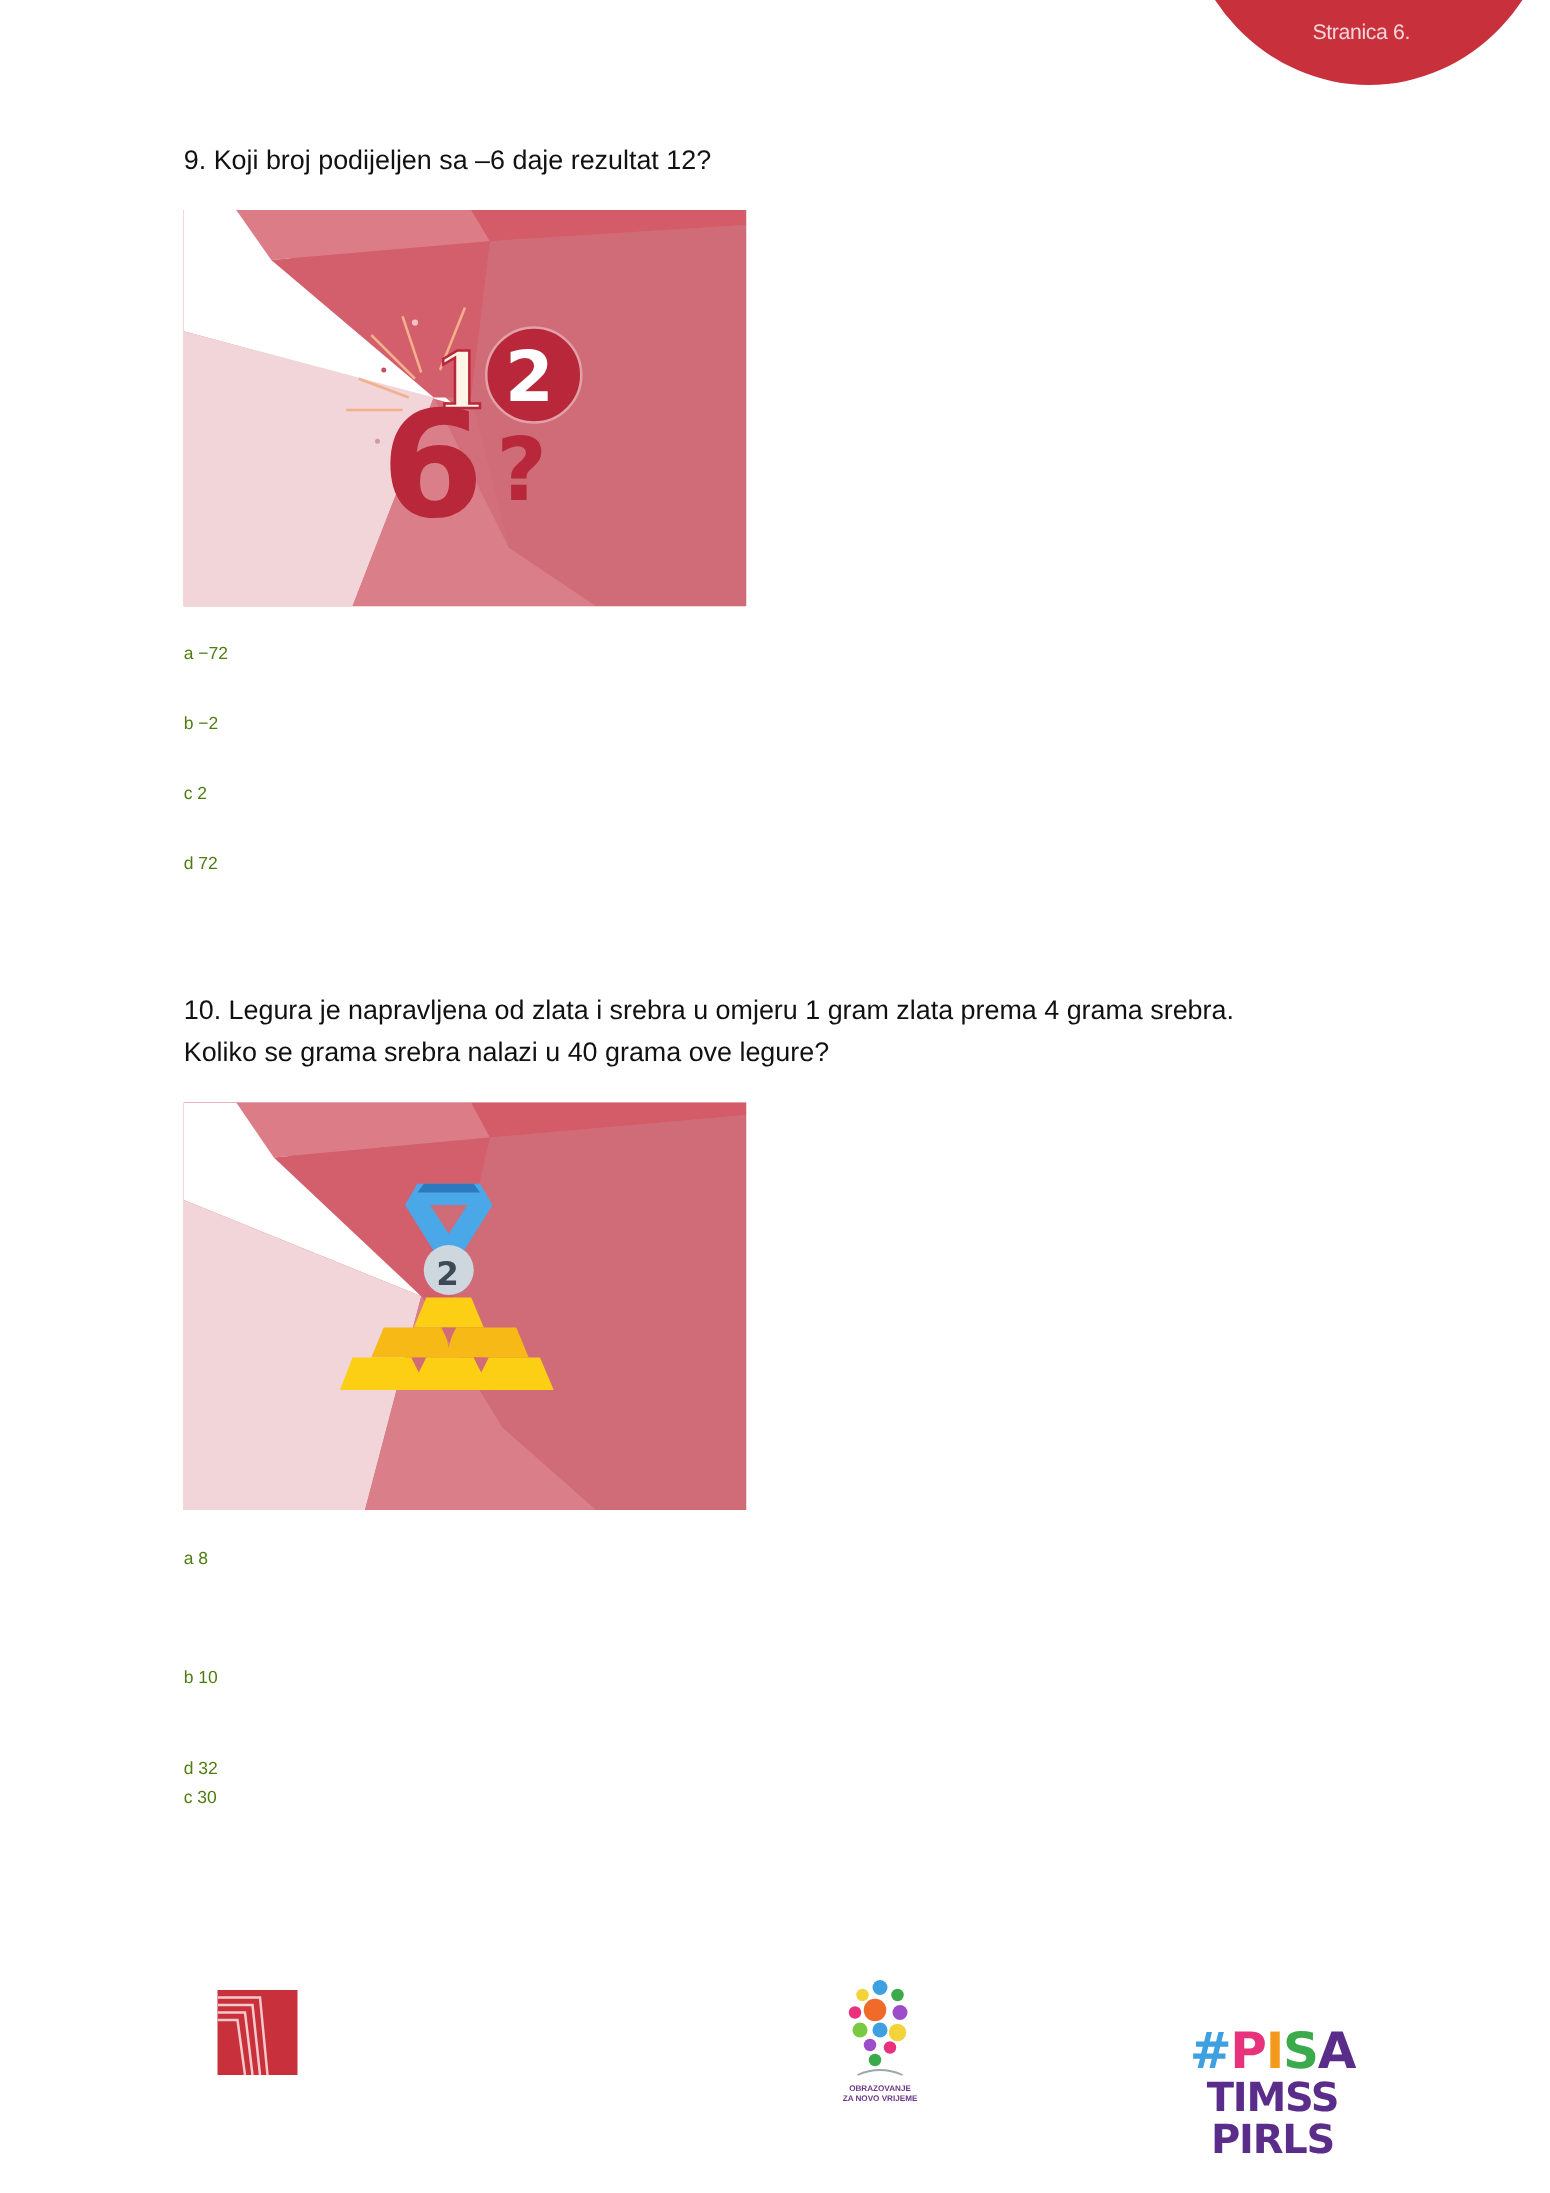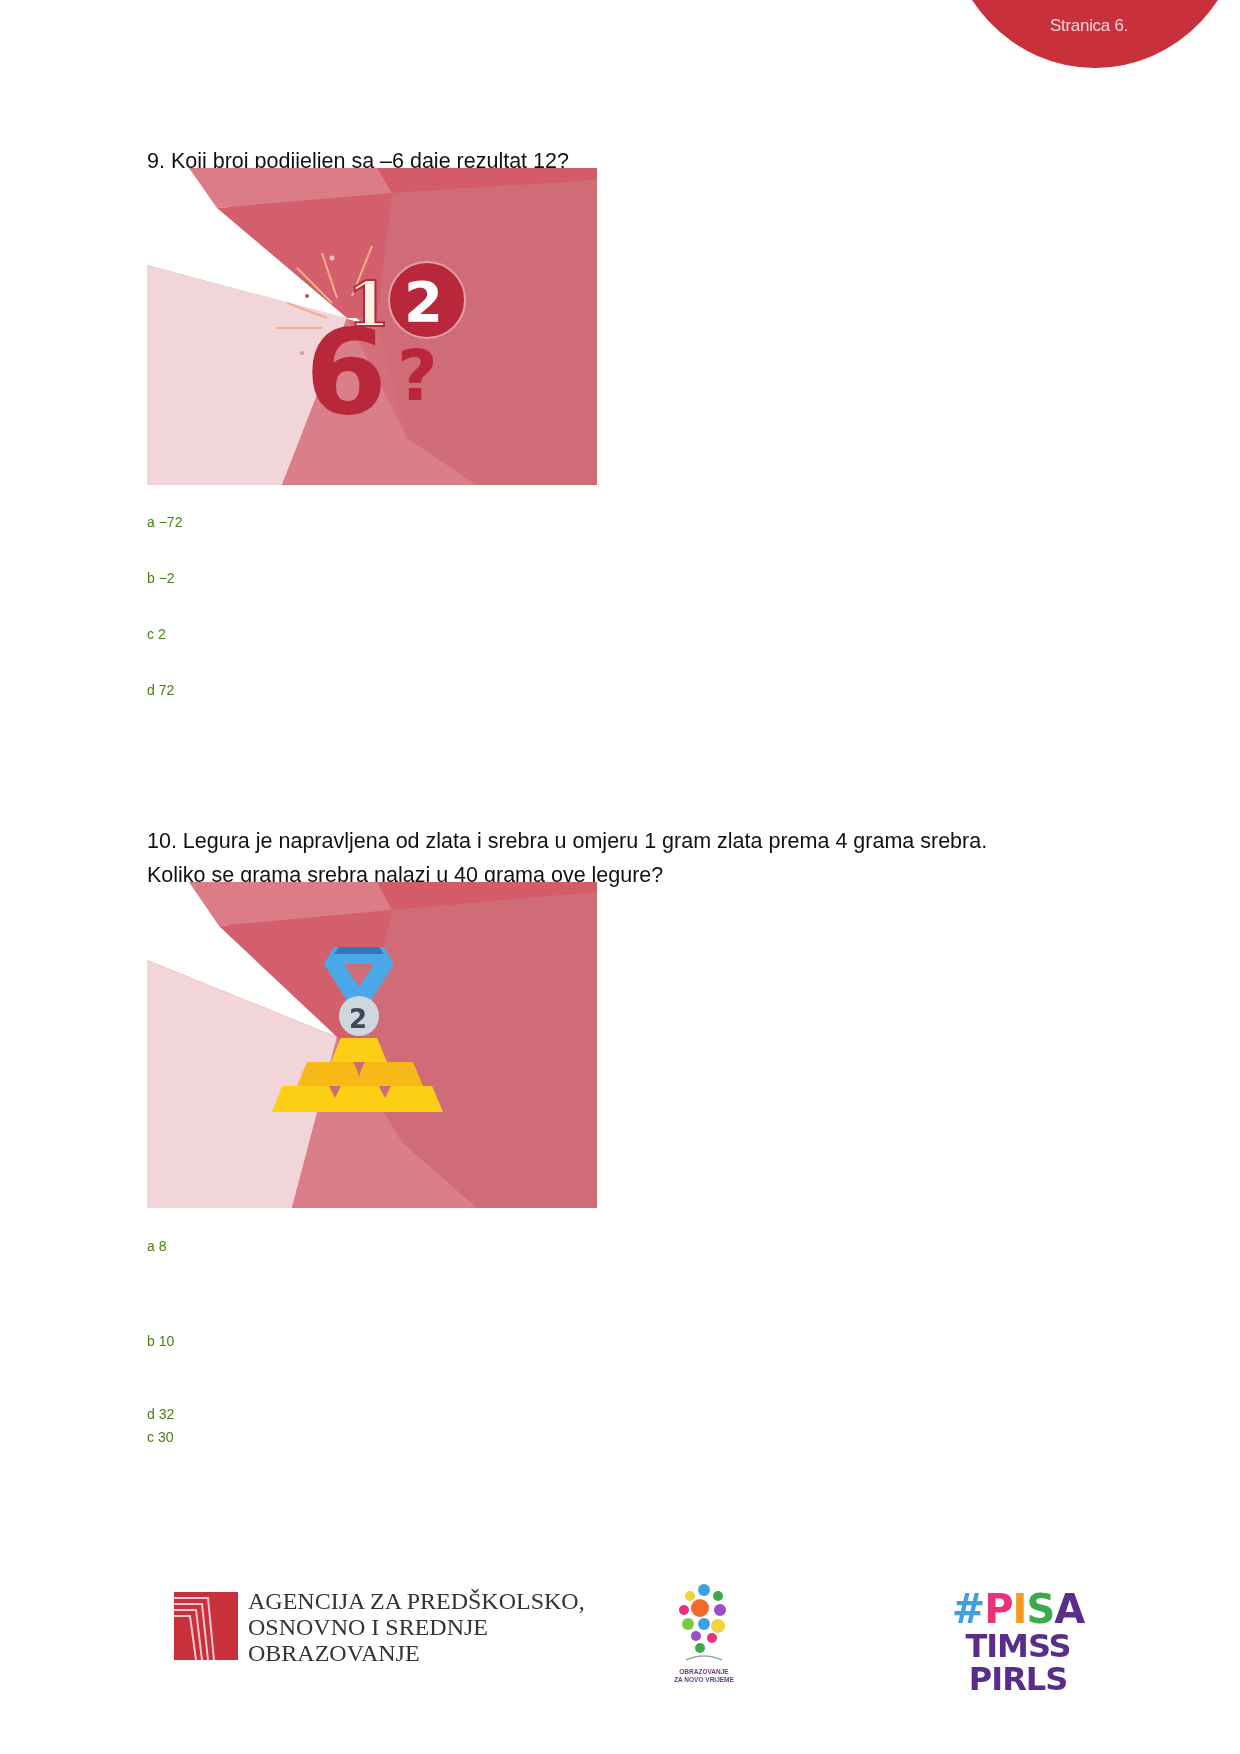--- a/index.html
+++ b/index.html
@@ -8,34 +8,34 @@
     background: #ffffff; font-family: "Liberation Sans", "DejaVu Sans", sans-serif; color: #111;
   }
   .page-badge {
     position: absolute; left: 945px; top: -250px; width: 300px; height: 318px;
     border-radius: 50%; background: #c8303c;
   }
   .page-badge-text {
     position: absolute; left: 1050px; top: 16px; font-size: 17px; color: #f5d6d8;
     letter-spacing: -0.3px;
   }
-  .q-text { position: absolute; left: 147px; font-size: 21.5px; line-height: 34px; color: #111; margin-top: 33px; }
+  .q-text { position: absolute; left: 147px; font-size: 21.5px; line-height: 34px; color: #111; }
   .figure {
     position: absolute; left: 147px; width: 450px; overflow: hidden; background: #d26a76;
   }
   .figure svg { display: block; width: 100%; height: 100%; }
   .opt { position: absolute; left: 147px; font-size: 14px; color: #4d7c0f; }
   .footer-logo { position: absolute; }
   .agency { left: 174px; top: 1588px; width: 420px; height: 80px; }
   .agency-mark { position: absolute; left: 0; top: 4px; width: 64px; height: 68px; background: #c8303c; overflow: hidden; }
   .agency-text { position: absolute; left: 74px; top: 0; font-family: "Liberation Serif", "DejaVu Serif", serif; font-size: 24px; line-height: 26px; color: #333; white-space: pre; }
   .onv { left: 660px; top: 1580px; width: 88px; height: 108px; }
   .onv-caption { position: absolute; left: 0; top: 88px; width: 88px; text-align: center; font-size: 6.5px; font-weight: bold; color: #6b3a8c; line-height: 8px; }
   .pisa { left: 938px; top: 1588px; width: 160px; height: 110px; text-align: center; font-family: "DejaVu Sans", sans-serif; font-weight: bold; }
-  .pisa-top { font-size: 40px; line-height: 42px; letter-spacing: -1px; }
+  .pisa-top { font-size: 40px; line-height: 42px; letter-spacing: -1px; margin-top: 32px; }
   .pisa-sub { font-size: 32px; line-height: 33px; color: #5b2d8a; letter-spacing: -1px; }
 </style>
 </head>
 <body>
 
 <div class="page-badge"></div>
 <div class="page-badge-text">Stranica 6.</div>
 
 <div class="q-text" style="top:111px;">9. Koji broj podijeljen sa –6 daje rezultat 12?</div>
 
@@ -121,23 +121,20 @@
   <div class="agency-mark">
     <svg viewBox="0 0 64 68" width="64" height="68">
       <g fill="none" stroke="#f5c8cc" stroke-width="2">
         <path d="M0,6 L34,6 L40,68"></path>
         <path d="M0,12 L28,12 L34,68"></path>
         <path d="M0,18 L22,18 L28,68"></path>
         <path d="M0,24 L16,24 L22,68"></path>
       </g>
     </svg>
   </div>
-  <div class="agency-text">AGENCIJA ZA PREDŠKOLSKO,
-OSNOVNO I SREDNJE
-OBRAZOVANJE</div>
 </div>
 
 <div class="footer-logo onv">
   <svg viewBox="0 0 88 88" width="88" height="88">
     <circle cx="44" cy="10" r="6" fill="#3ea0e0"></circle>
     <circle cx="30" cy="16" r="5" fill="#f3d33a"></circle>
     <circle cx="58" cy="16" r="5" fill="#3aaa4a"></circle>
     <circle cx="40" cy="28" r="9" fill="#f06a2a"></circle>
     <circle cx="24" cy="30" r="5" fill="#e8327c"></circle>
     <circle cx="60" cy="30" r="6" fill="#9b4dca"></circle>

